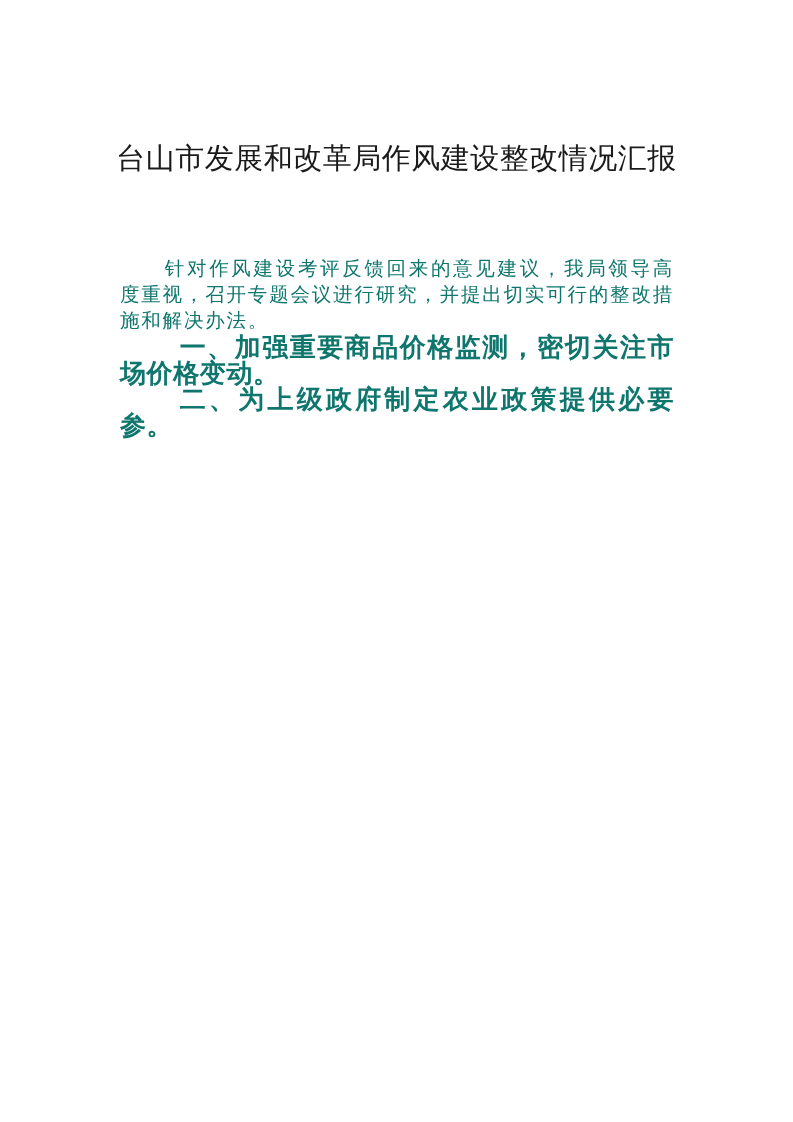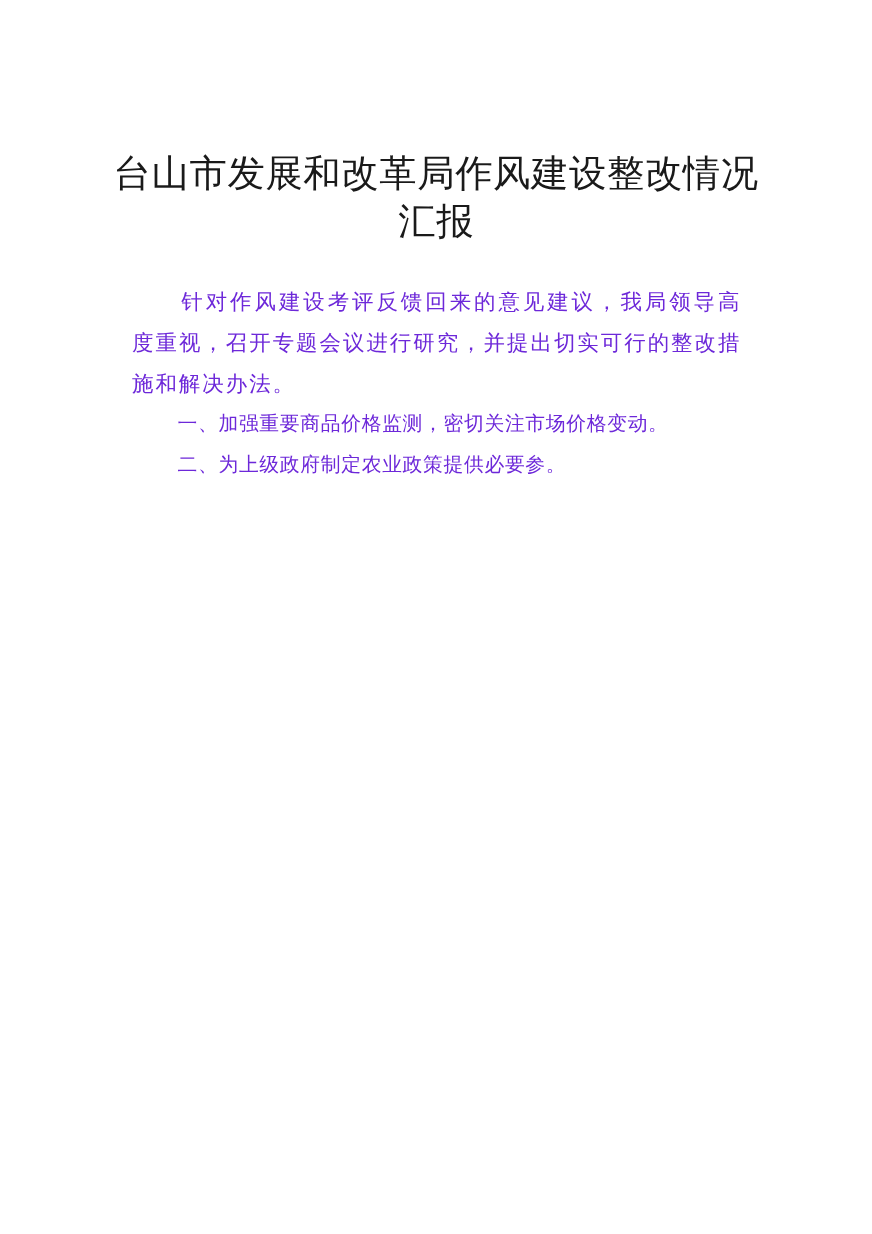--- a/index.html
+++ b/index.html
@@ -21,51 +21,51 @@
       height: 1122px;
       background: #ffffff;
     }
     .title {
       position: absolute;
       left: 100px;
       width: 593px;
       top: 136px;
       text-align: center;
       font-family: "DejaVu Serif", "Liberation Serif", serif;
-      font-size: 34px;
+      font-size: 29px;
       line-height: 44px;
       letter-spacing: 0.5px;
       font-weight: normal;
       color: #1a1a1a;
       margin: 0;
     }
     .body {
       position: absolute;
       left: 120px;
       width: 554px;
       top: 256px;
       font-family: "DejaVu Serif", "Liberation Serif", serif;
       font-size: 19.5px;
-      line-height: 37px;
+      line-height: 26px;
       text-align: justify;
       text-justify: inter-character;
       letter-spacing: 1.8px;
-      color: #6d28d9;
+      color: #0f766e;
     }
     .para {
       margin: 0;
       text-indent: 2.3em;
     }
     .heading {
       margin: 0;
       text-indent: 2.3em;
       font-family: "DejaVu Sans", "Liberation Sans", sans-serif;
-      font-weight: normal;
+      font-weight: bold;
       letter-spacing: 0.6px;
-      font-size: 18px;
+      font-size: 26px;
     }
   </style>
 </head>
 <body>
 
 <div class="page">
   <h1 class="title">台山市发展和改革局作风建设整改情况汇报</h1>
 
   <div class="body">
     <p class="para">针对作风建设考评反馈回来的意见建议，我局领导高度重视，召开专题会议进行研究，并提出切实可行的整改措施和解决办法。</p>

